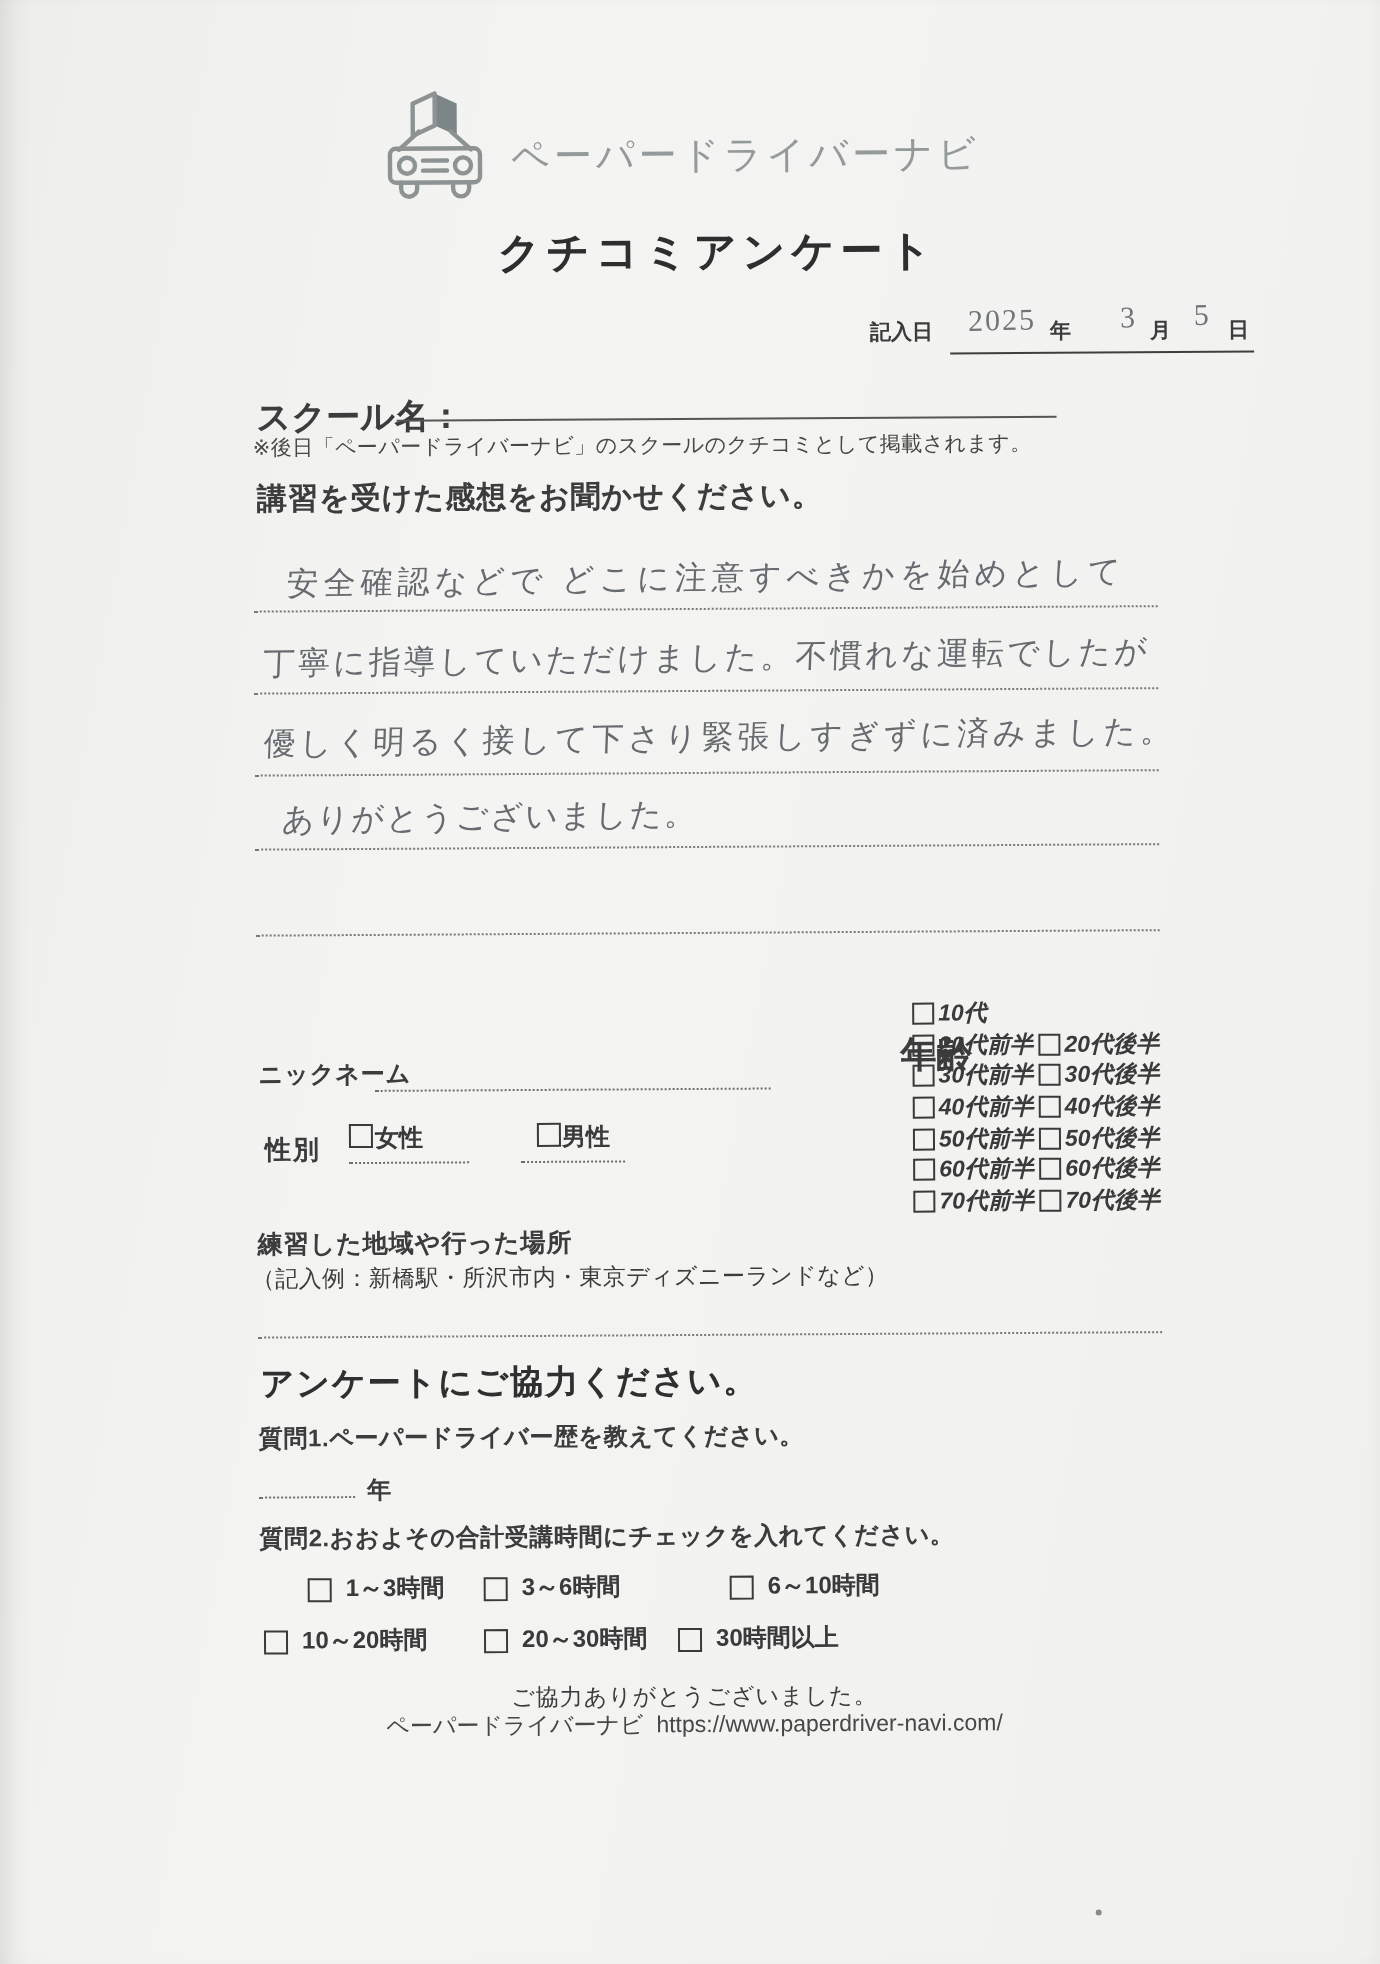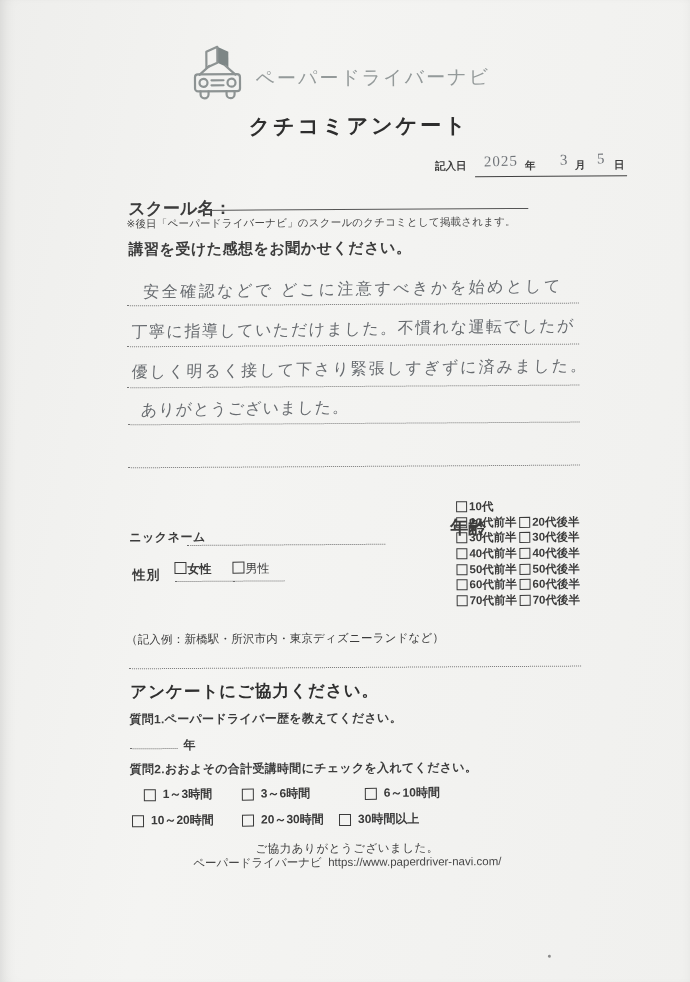--- a/index.html
+++ b/index.html
@@ -30,21 +30,21 @@
   .hand{
     color:#5c6065;font-size:16px;letter-spacing:2.5px;white-space:nowrap;
     transform:rotate(-0.5deg) skewX(-3deg);transform-origin:left bottom;opacity:.92;
   }
   .hand-date{color:#6b6f74;font-size:15px;letter-spacing:1px;transform:rotate(-1deg);opacity:.95;}
   
   .cb{display:inline-block;width:9px;height:9px;border:1.4px solid #3a3a3a;background:transparent;
       vertical-align:-1px;margin-right:2px;flex:none;}
   .cb.big{width:10px;height:10px;}
   
-  .age-row{display:flex;align-items:center;height:15.6px;font-size:11.5px;font-weight:600;white-space:nowrap;}
+  .age-row{display:flex;align-items:center;height:15.6px;font-size:11.5px;font-weight:600;white-space:nowrap;font-style:italic;}
   .age-cell{display:flex;align-items:center;width:63px;}
   .age-cell.second{width:auto;}
   
   .q2cell{display:flex;align-items:center;font-size:12px;font-weight:600;white-space:nowrap;}
   .q2cell .cb{margin-right:7px;}
   .footer-line{width:100%;text-align:center;white-space:nowrap;}
   .artifact-dot{width:3px;height:3px;border-radius:50%;background:#8a8a8a;}
   .small-note{font-size:10.5px;color:#474747;letter-spacing:.2px;white-space:nowrap;}
 </style>
 </head>
@@ -171,35 +171,36 @@
     </div>
   </div>
 
   <div class="abs b print" style="left:129px;top:528px;font-size:12px;letter-spacing:.5px;">ニックネーム</div>
   <div class="abs dotline" style="left:187px;top:522px;width:198px;height:22px;"></div>
 
   <div class="abs b print" style="left:132px;top:565px;font-size:13px;letter-spacing:1px;">性別</div>
   <div class="abs dotline" style="left:174px;top:560px;width:60px;height:20px;font-size:12px;font-weight:600;">
     <span class="cb big" style="margin-right:1px;"></span><span>女性</span>
   </div>
-  <div class="abs dotline" style="left:232px;top:560px;width:52px;height:20px;font-size:12px;font-weight:400;">
+  <div class="abs dotline" style="left:260px;top:560px;width:52px;height:20px;font-size:12px;font-weight:700;text-align:center;">
     <span class="cb big" style="margin-right:1px;"></span><span>男性</span>
   </div>
 
+  <div class="abs b print" style="left:128px;top:613px;font-size:12.5px;letter-spacing:.5px;">練習した地域や行った場所</div>
   <div class="abs print" style="left:125px;top:631px;font-size:11.5px;letter-spacing:.2px;white-space:nowrap;">（記入例：新橋駅・所沢市内・東京ディズニーランドなど）</div>
 
   <div class="abs ruleline" style="left:128px;top:667px;width:452px;height:0;"></div>
 
   <div class="abs b print" style="left:129px;top:680px;font-size:16.5px;letter-spacing:1px;color:#2f2f2f;">アンケートにご協力ください。</div>
   <div class="abs b print" style="left:128px;top:710px;font-size:12px;letter-spacing:.3px;">質問1.ペーパードライバー歴を教えてください。</div>
   <div class="abs dotline" style="left:128px;top:731px;width:48px;height:16px;"></div>
   <div class="abs b print" style="left:182px;top:736px;font-size:12px;">年</div>
   <div class="abs b print" style="left:128px;top:760px;font-size:12px;letter-spacing:.3px;">質問2.おおよその合計受講時間にチェックを入れてください。</div>
 
-  <div class="abs q2cell" style="left:130px;top:785px;padding-left:12px;">
+  <div class="abs q2cell" style="left:140px;top:785px;padding-left:12px;">
     <span class="cb big"></span>
         <span>1～3時間</span>
   </div>
   <div class="abs q2cell" style="left:240px;top:785px;">
     <span class="cb big"></span>
         <span>3～6時間</span>
   </div>
   <div class="abs q2cell" style="left:337px;top:785px;padding-left:26px;">
     <span class="cb big"></span>
         <span>6～10時間</span>

